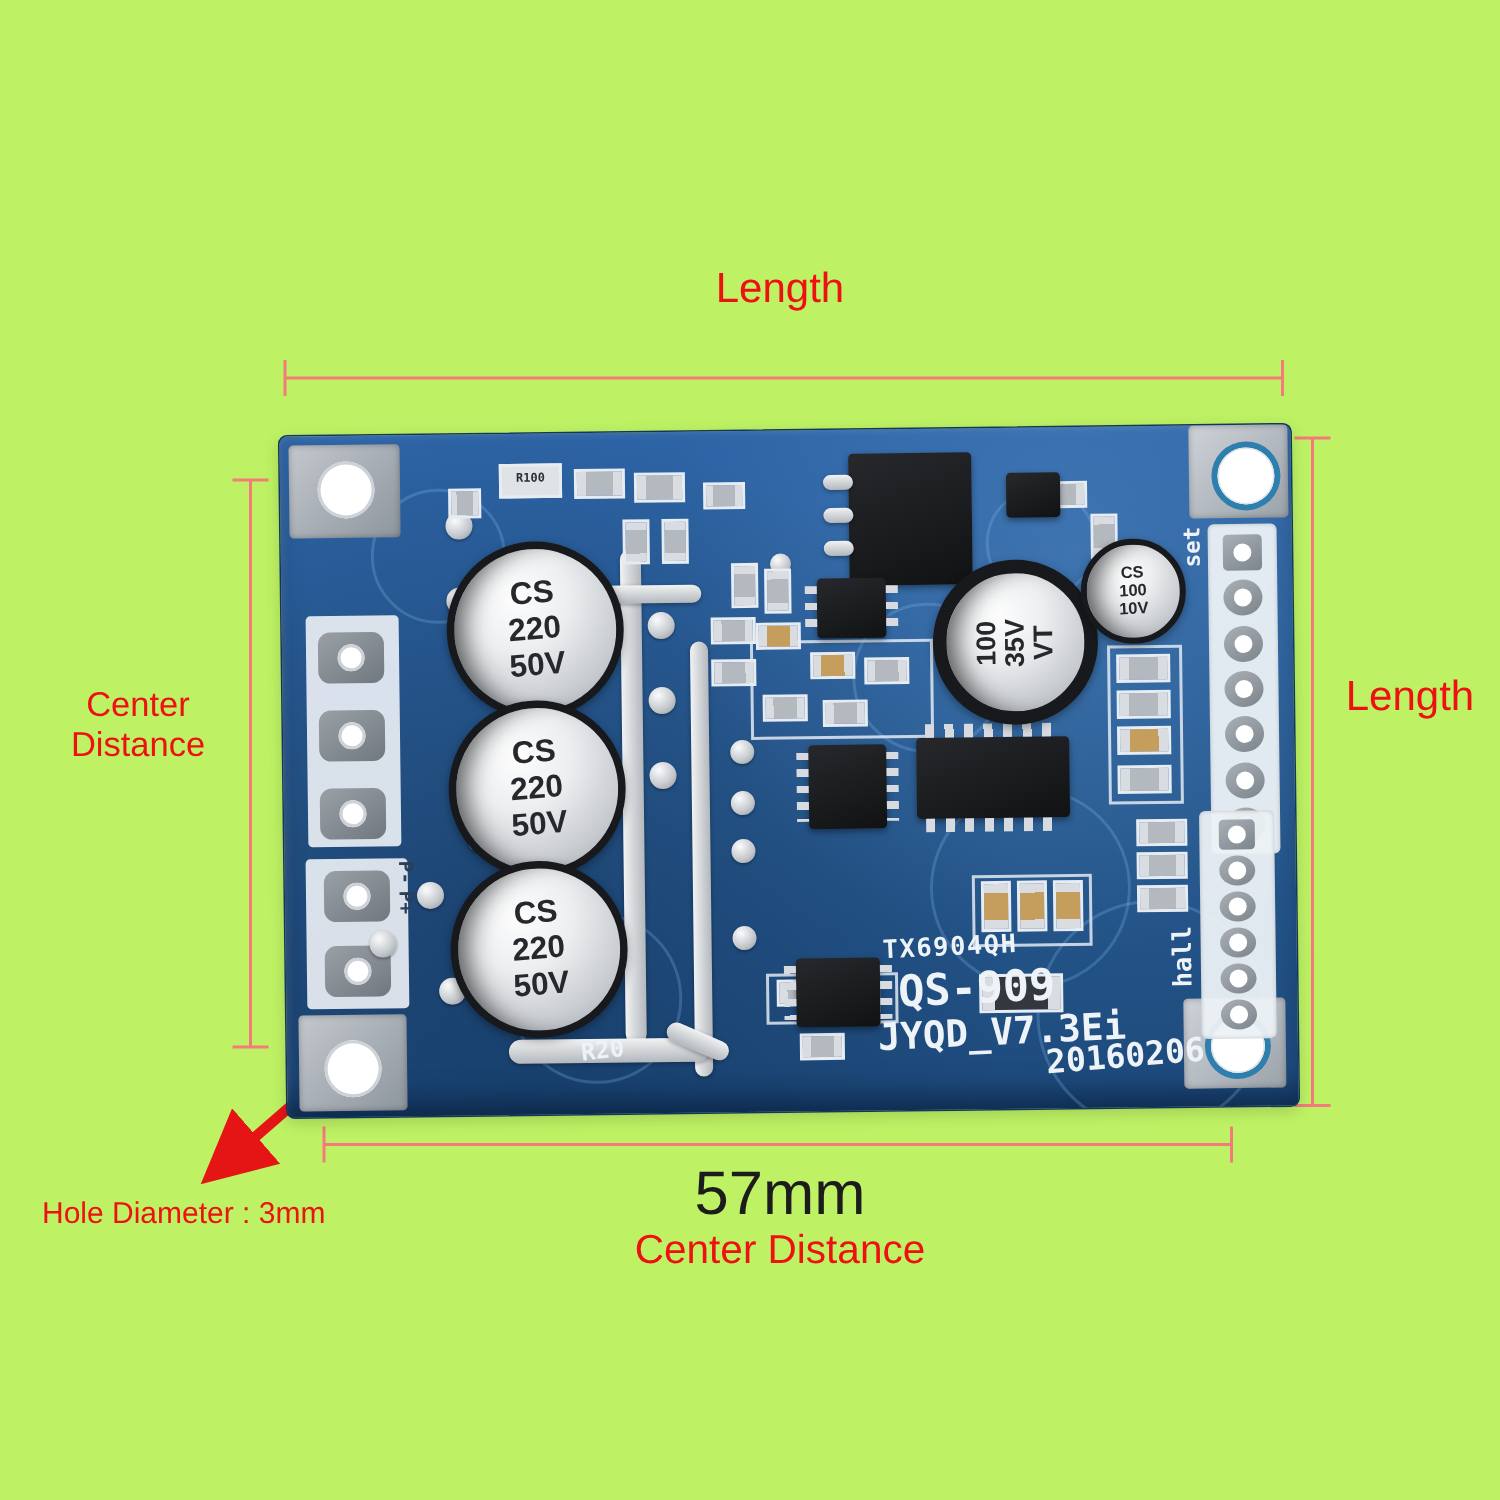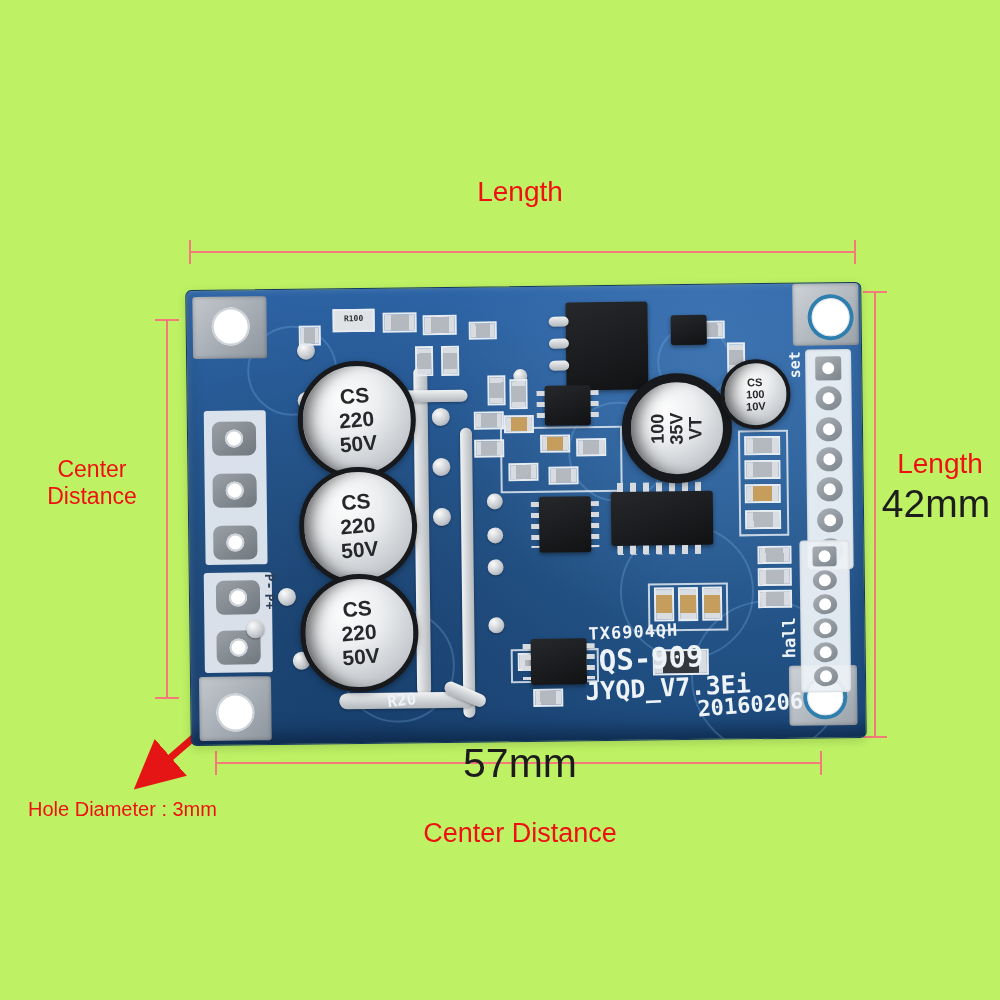--- a/index.html
+++ b/index.html
@@ -77,34 +77,33 @@
 <body>
 
 <div id="stage">
 
   <div class="red-label" style="left:380px;top:176px;width:280px;font-size:28px;">Length</div>
   <div class="dim-line-h" style="left:190px;top:251px;width:665px;"></div>
   <div class="tick-v" style="left:189px;top:240px;"></div>
   <div class="tick-v" style="left:854px;top:240px;"></div>
 
   <div class="red-label" style="left:880px;top:448px;width:120px;font-size:28px;">Length</div>
-  <div class="black-value" style="left:872px;top:482px;width:128px;font-size:39px;">42mm</div>
   <div class="dim-line-v" style="left:874px;top:292px;height:445px;"></div>
   <div class="tick-h" style="left:863px;top:291px;"></div>
   <div class="tick-h" style="left:863px;top:736px;"></div>
 
   <div class="red-label" style="left:22px;top:456px;width:140px;font-size:23px;">Center Distance</div>
   <div class="dim-line-v" style="left:166px;top:320px;height:378px;"></div>
   <div class="tick-h" style="left:155px;top:319px;"></div>
   <div class="tick-h" style="left:155px;top:697px;"></div>
 
   <div class="dim-line-h" style="left:216px;top:762px;width:605px;"></div>
   <div class="tick-v" style="left:215px;top:751px;"></div>
   <div class="tick-v" style="left:820px;top:751px;"></div>
-  <div class="black-value" style="left:400px;top:740px;width:240px;font-size:41px;">57mm</div>
+  <div class="black-value" style="left:400px;top:772px;width:240px;font-size:41px;">57mm</div>
   <div class="red-label" style="left:400px;top:818px;width:240px;font-size:27px;">Center Distance</div>
 
   <div class="red-label" style="left:28px;top:798px;width:220px;font-size:20px;text-align:left;">Hole Diameter : 3mm</div>
   <svg class="arrow-svg" style="left:105px;top:688px;" width="150" height="110" viewBox="0 0 150 110">
     <defs>
         <marker id="ah" markerWidth="7" markerHeight="7" refX="4.5" refY="3.5" orient="auto">
           <polygon points="0,0 7,3.5 0,7" fill="#e51515"></polygon>
         </marker>
       </defs>
     <line x1="125" y1="18" x2="42" y2="90" stroke="#e51515" stroke-width="7" marker-end="url(#ah)"></line>

